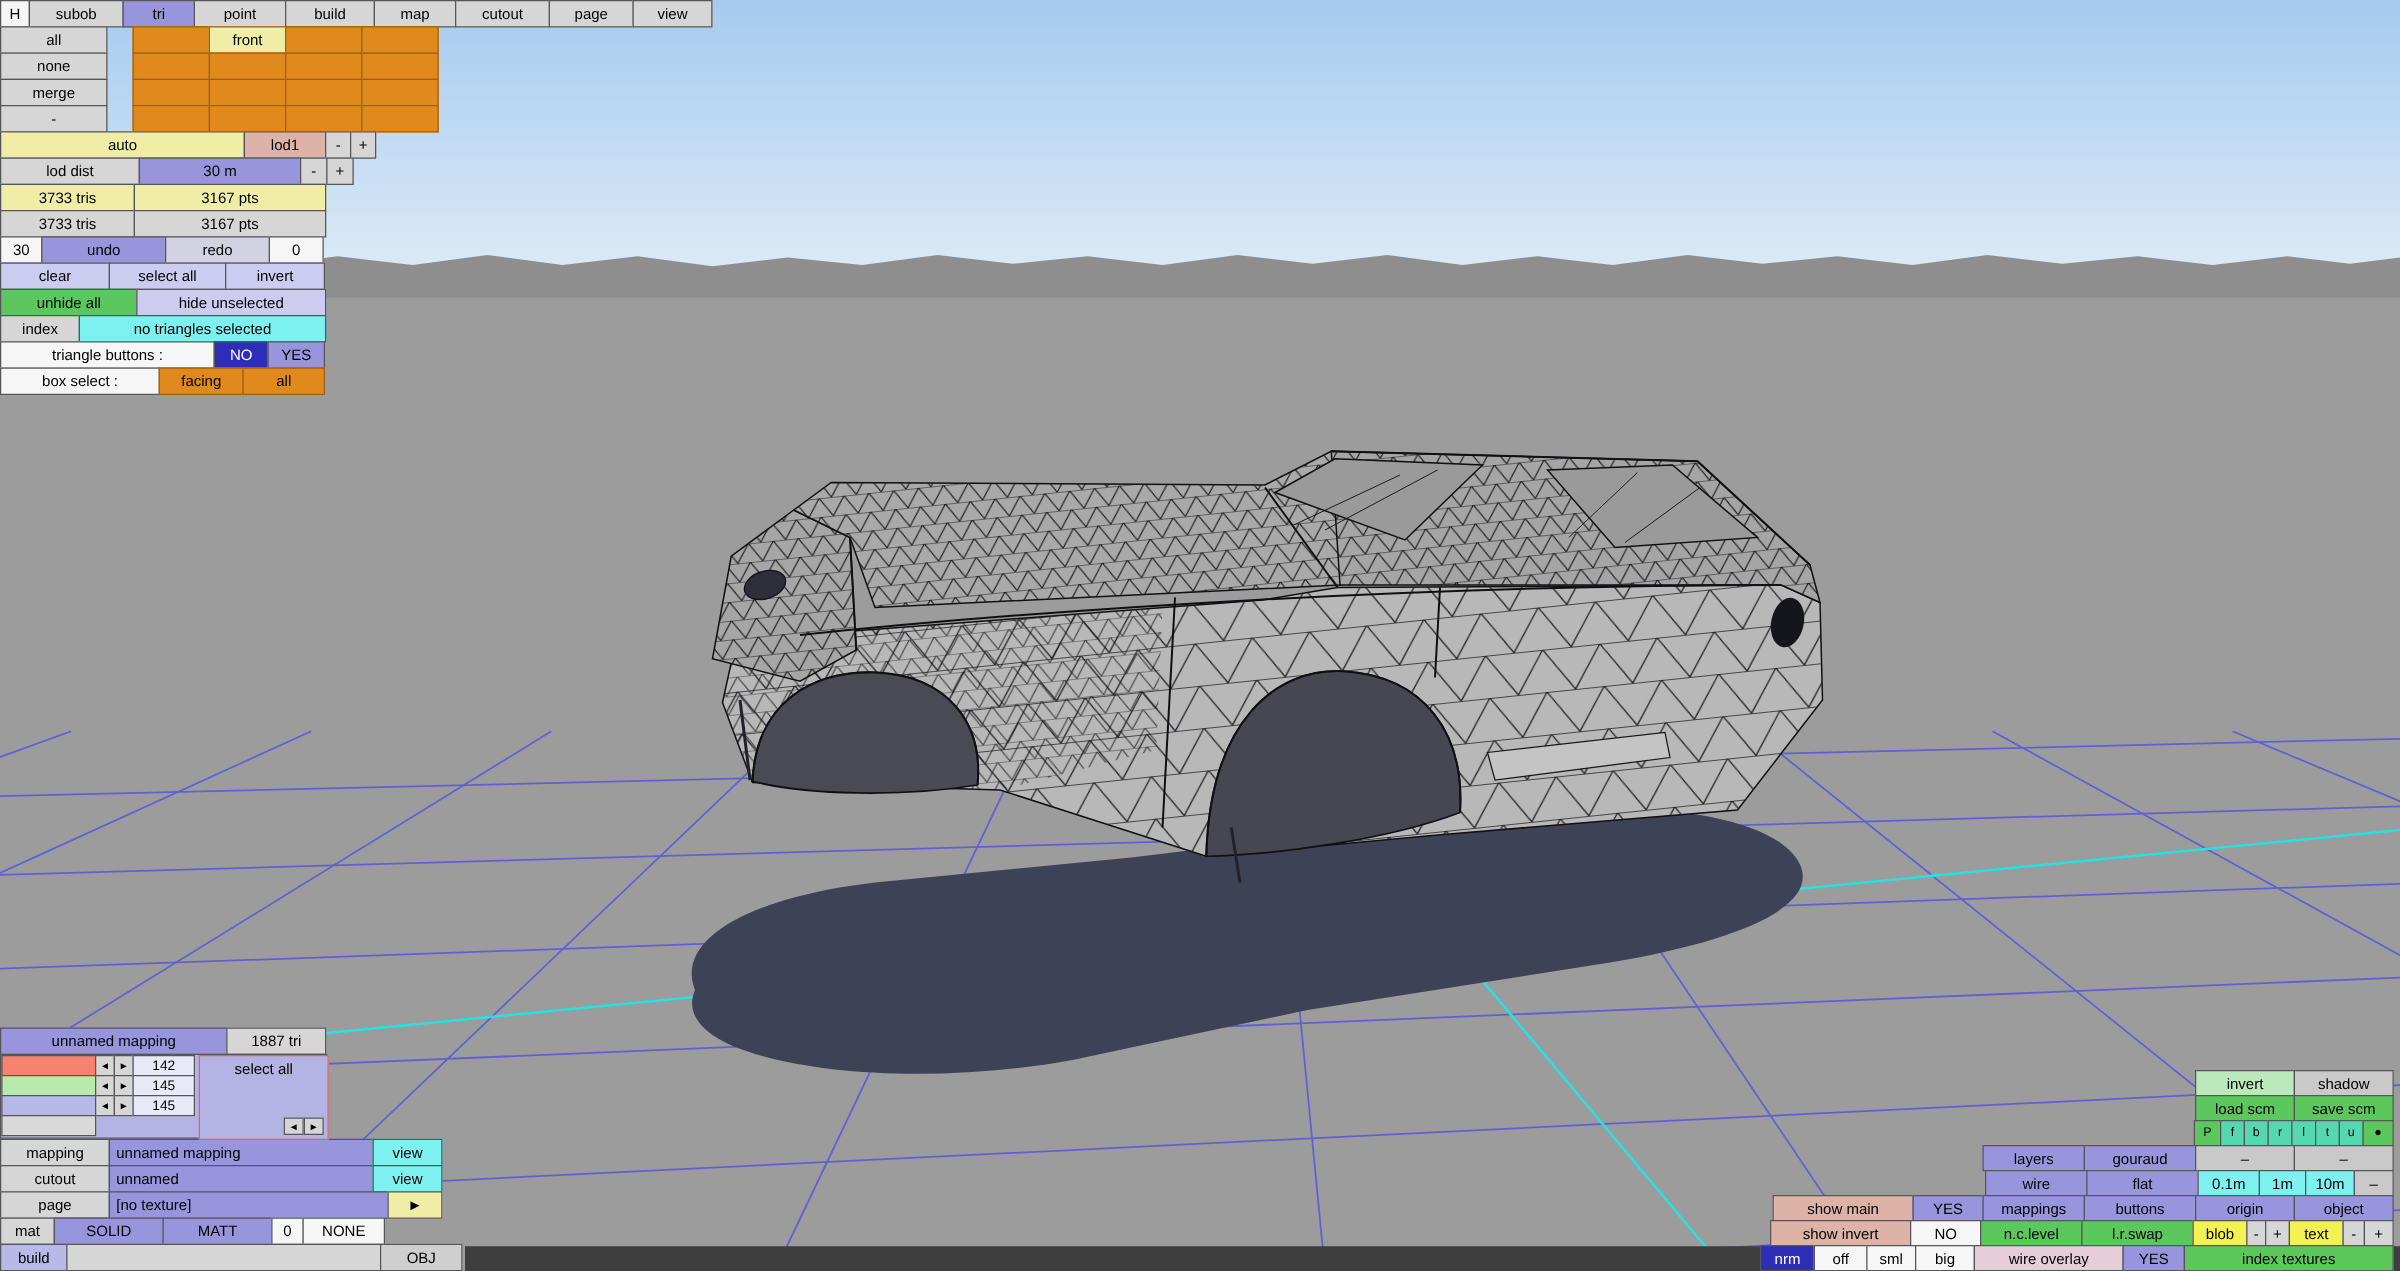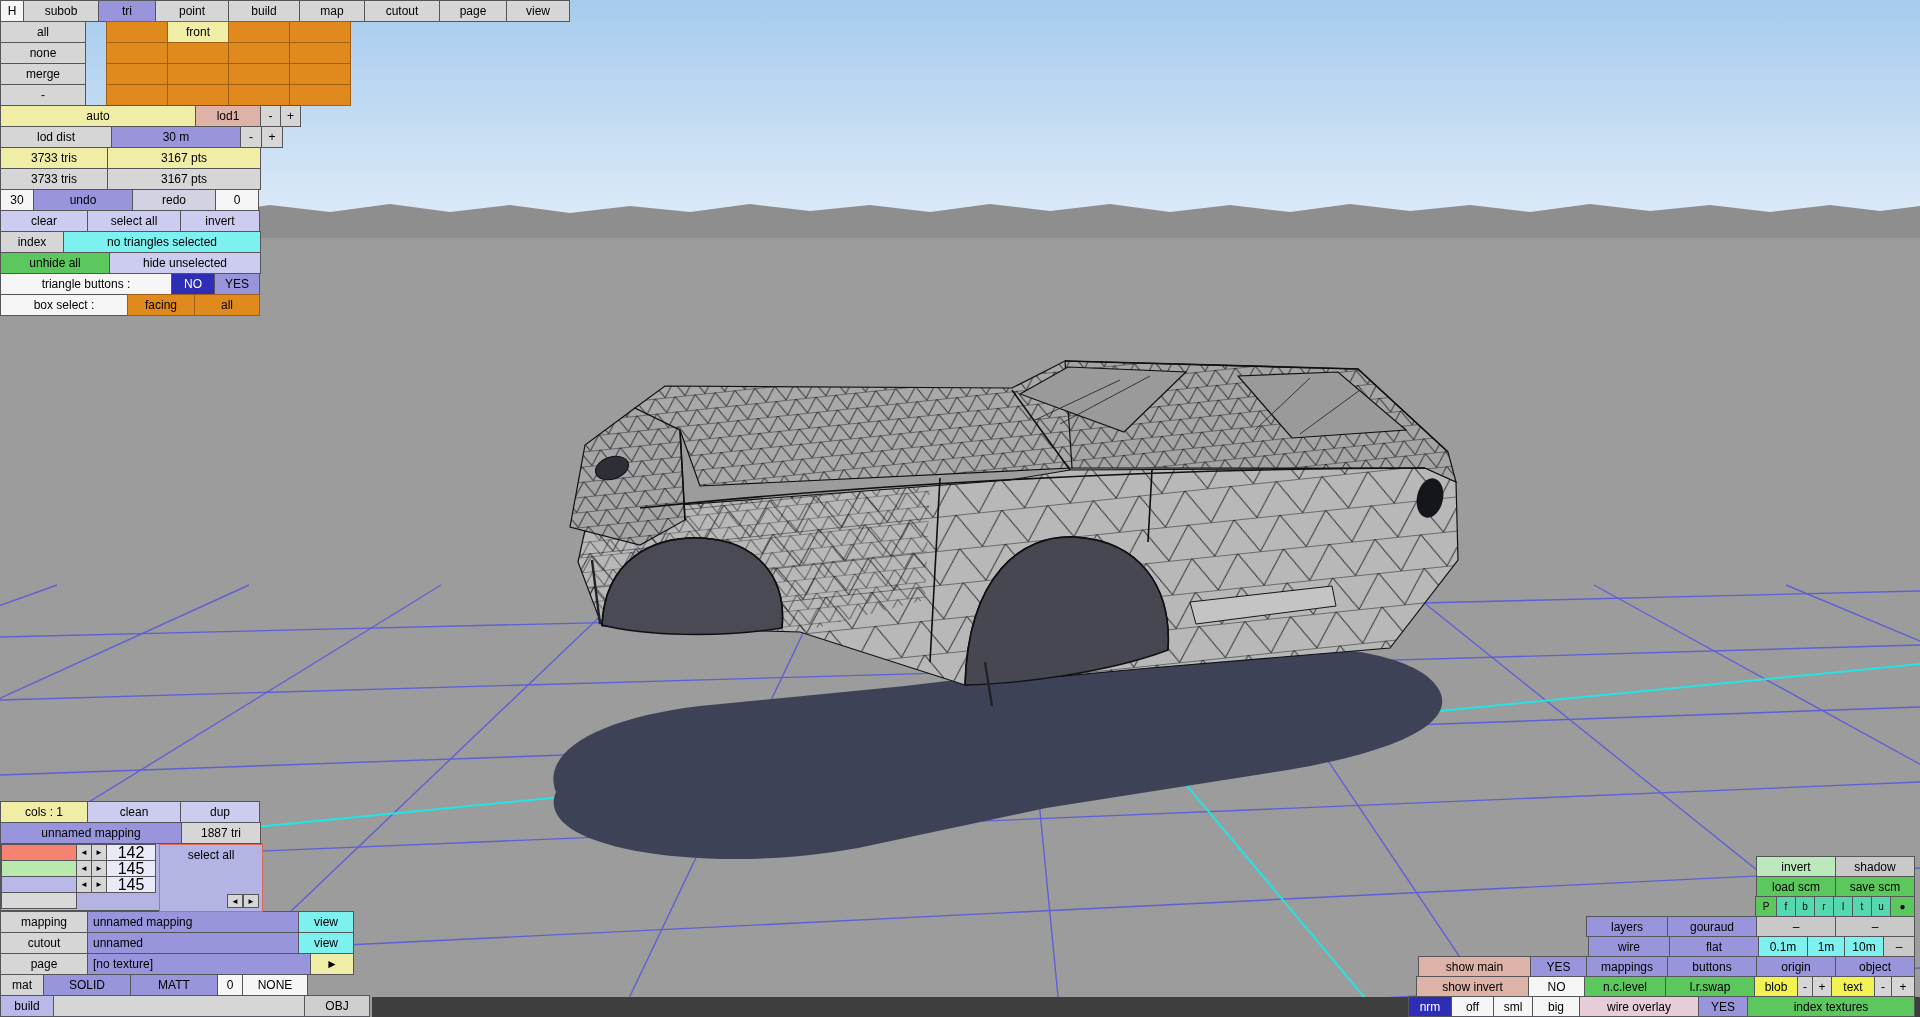--- a/index.html
+++ b/index.html
@@ -37,21 +37,21 @@
 .smb{font-size:10px}
 #darkbar{position:absolute;left:372px;right:0;bottom:0;height:20px;background:var(--dark);z-index:1}
 #swatches{position:relative;width:262px;height:68px;background:var(--panelLav);border:1px solid var(--border);margin-top:-1px}
 .swrow{display:flex;height:17px}
 .swrow+.swrow{margin-top:-1px}
 .swrow>*+*{margin-left:-1px}
 .swatch{width:76px;height:17px;border:1px solid var(--border);flex:0 0 auto}
 .arrow{width:16px;height:17px;font-size:8px;display:flex;align-items:center;justify-content:center;
        border:1px solid var(--border);background:var(--btn);flex:0 0 auto}
 .num{width:50px;height:17px;background:var(--numBg);display:flex;align-items:center;justify-content:center;
-     font-size:16px;border:1px solid var(--border);flex:0 0 auto}
+     font-size:11px;border:1px solid var(--border);flex:0 0 auto}
 #selall{position:absolute;left:158px;top:0;width:104px;height:68px;border:1px solid var(--selBorder);
         background:var(--panelLav);font-size:12px}
 #selall .lbl{display:block;text-align:center;margin-top:3px}
 #selall .arrows{position:absolute;right:3px;bottom:3px;display:flex}
 #selall .arrows .arrow{height:14px}
 .redstar{color:#e01010;font-weight:bold;margin-left:2px}
 </style>
 </head>
 <body>
 
@@ -211,45 +211,40 @@
     <div class="btn b-purple" style="width:100px">undo</div>
     <div class="btn b-redo" style="width:84px">redo</div>
     <div class="btn b-white" style="width:44px">0</div>
   </div>
   <div class="row">
     <div class="btn b-lav" style="width:88px">clear</div>
     <div class="btn b-lav" style="width:94px">select all</div>
     <div class="btn b-lav" style="width:80px">invert</div>
   </div>
   <div class="row">
+    <div class="btn b-gmid" style="width:110px">unhide all</div>
+    <div class="btn b-lav" style="width:152px">hide unselected</div>
+  </div>
+  <div class="row">
     <div class="btn" style="width:64px">index</div>
     <div class="btn b-cyan" style="width:198px">no triangles selected</div>
-  </div>
-  <div class="row">
-    <div class="btn b-gmid" style="width:110px">unhide all</div>
-    <div class="btn b-lav" style="width:152px">hide unselected</div>
   </div>
   <div class="row">
     <div class="btn b-white" style="width:172px">triangle buttons :</div>
     <div class="btn b-blue" style="width:44px">NO</div>
     <div class="btn b-purple" style="width:46px">YES</div>
   </div>
   <div class="row">
     <div class="btn b-white" style="width:128px">box select :</div>
     <div class="btn b-orange" style="width:68px">facing</div>
     <div class="btn b-orange" style="width:66px">all</div>
   </div>
 </div>
 
 <div class="panel" id="bl">
-  <div class="row">
-    <div class="btn b-yellow" style="width:88px">cols : 1</div>
-    <div class="btn b-lav" style="width:94px">clean</div>
-    <div class="btn b-lav" style="width:80px">dup</div>
-  </div>
   <div class="row">
     <div class="btn b-purple" style="width:182px">unnamed mapping</div>
     <div class="btn" style="width:80px">1887 tri</div>
   </div>
 
   <div id="swatches">
     <div class="swrow">
       <div class="swatch" style="background:var(--swRed)"></div>
       <div class="arrow">◄</div>
       <div class="arrow">►</div>

